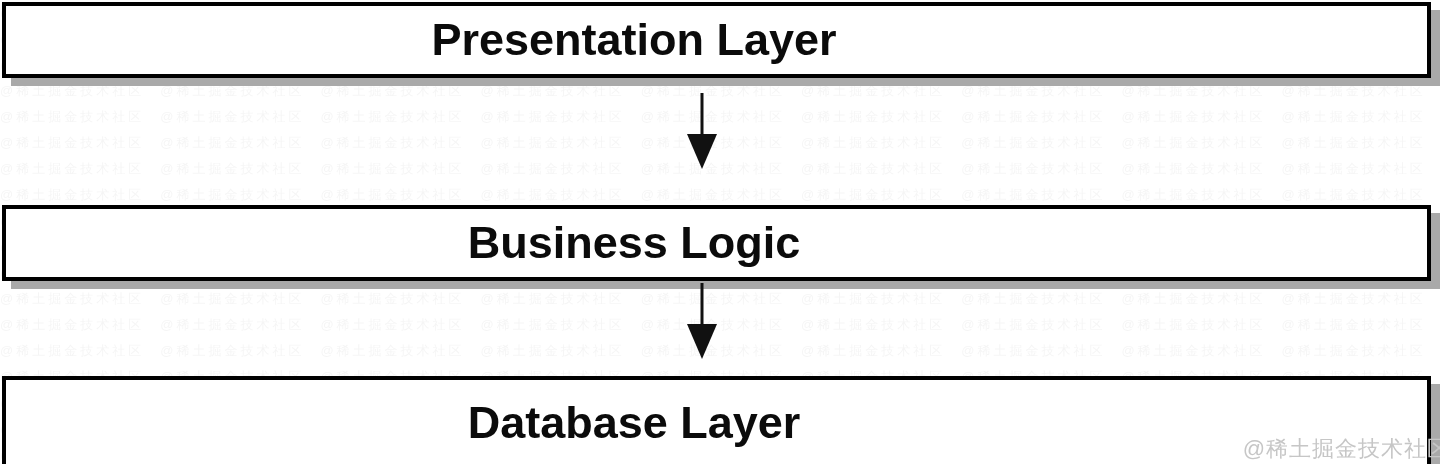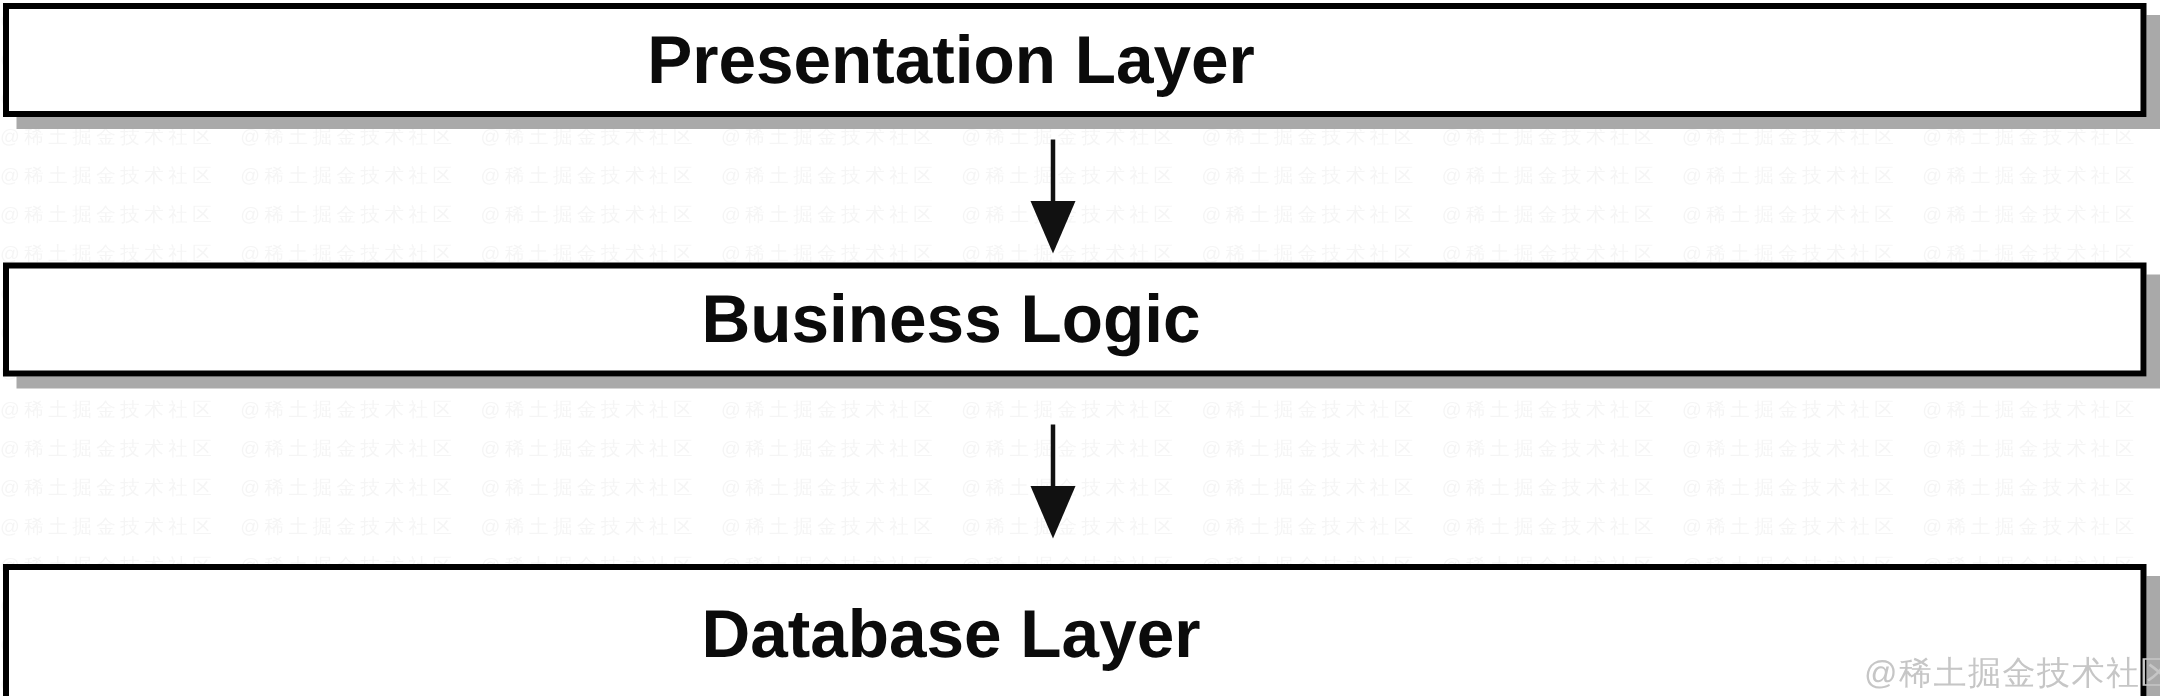--- a/index.html
+++ b/index.html
@@ -77,21 +77,21 @@
 
   <div class="layer-box" style="top: 2px;">
     <span class="node-label">Presentation Layer</span>
   </div>
 
   <svg class="arrow" style="top: 92px;" width="32" height="78" viewBox="0 0 32 78">
     <line x1="16" y1="1" x2="16" y2="44" stroke-width="3" stroke="#111111"></line>
     <polygon points="1,42 31,42 16,77" fill="#111111"></polygon>
   </svg>
 
-  <div class="layer-box" style="top: 175px;">
+  <div class="layer-box" style="top: 205px;">
     <span class="node-label">Business Logic</span>
   </div>
 
   <svg class="arrow" style="top: 282px;" width="32" height="78" viewBox="0 0 32 78">
     <line x1="16" y1="1" x2="16" y2="44" stroke-width="3" stroke="#111111"></line>
     <polygon points="1,42 31,42 16,77" fill="#111111"></polygon>
   </svg>
 
   <div class="layer-box" style="top: 376px; height: 94px;">
     <span class="node-label">Database Layer</span>

